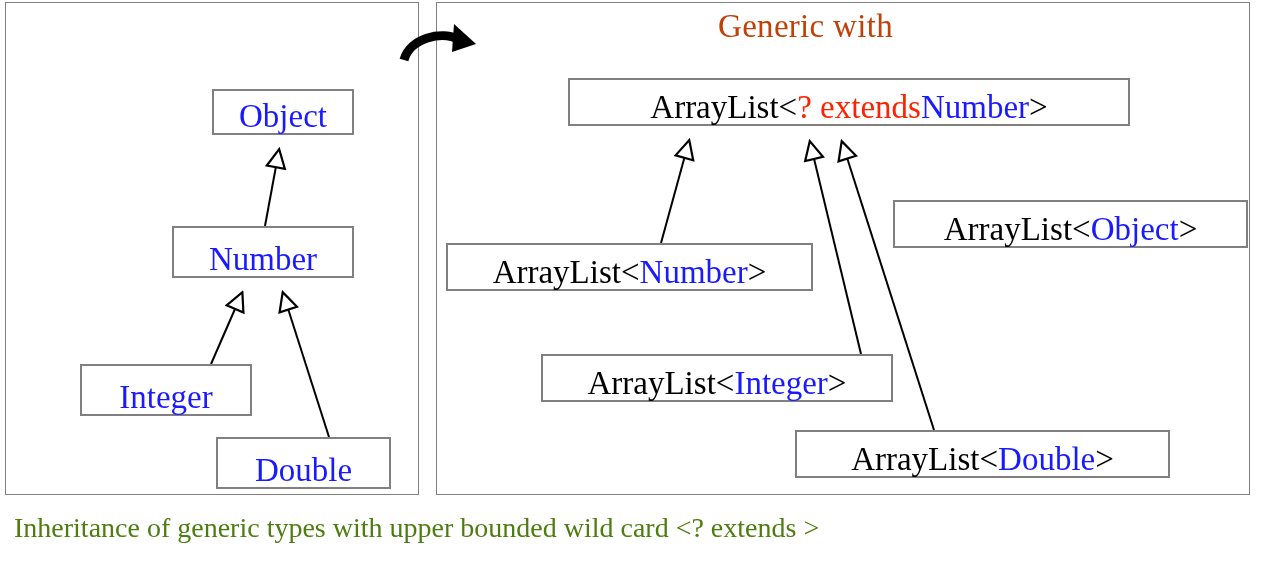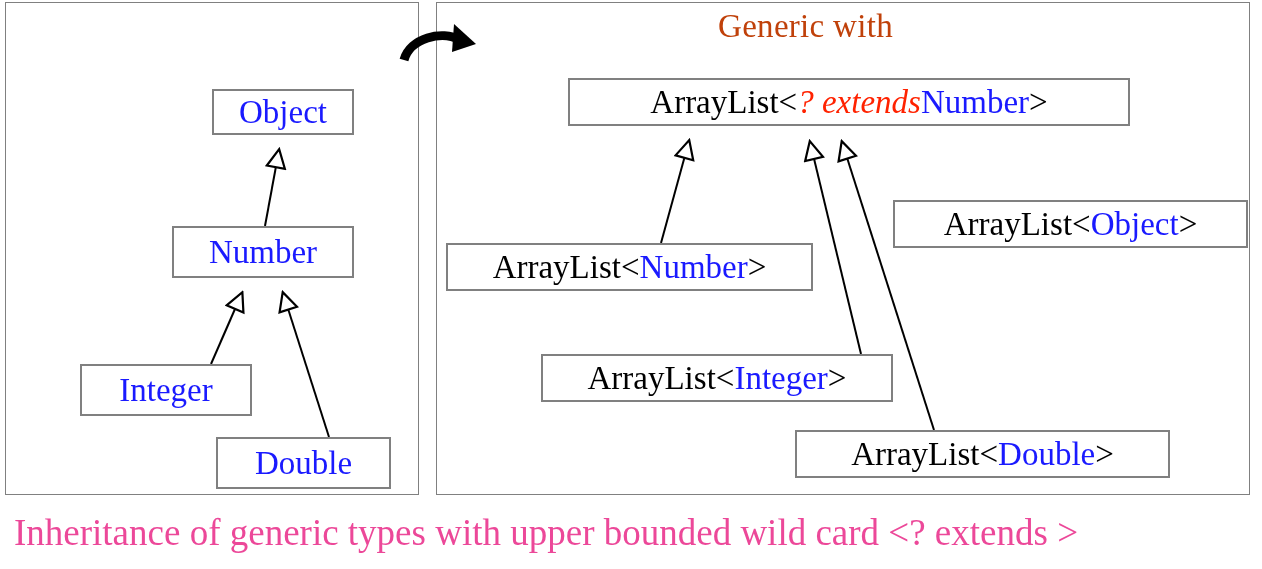--- a/index.html
+++ b/index.html
@@ -46,31 +46,31 @@
   #title-generic {
     left: 718px; top: 10px;
     color: #c0410a;
   }
   .node {
     position: absolute;
     box-sizing: border-box;
     border: 2px solid #808080;
     background: #ffffff;
     display: flex;
-    align-items: center;
+    align-items: flex-end;
     justify-content: center;
     white-space: nowrap;
     font-size: 33px;
     line-height: 1;
     padding: 0 6px;
     z-index: 3;
   }
   .node .blk { color: #000000; }
   .node .blu { color: #1a1aff; }
-  .node .red { color: #ff2200; font-style: italic; }
+  .node .red { color: #ff2200; }
 
   
   #node-object  { left: 212px; top: 89px;  width: 142px; height: 46px; }
   #node-number  { left: 172px; top: 226px; width: 182px; height: 52px; }
   #node-integer { left: 80px;  top: 364px; width: 172px; height: 52px; }
   #node-double  { left: 216px; top: 437px; width: 175px; height: 52px; }
 
   
   #node-wild    { left: 568px; top: 78px;  width: 562px; height: 48px; }
   #node-alnum   { left: 446px; top: 243px; width: 367px; height: 48px; }
@@ -89,23 +89,23 @@
   #curve-arrow {
     position: absolute;
     left: 398px; top: 22px;
     width: 86px; height: 48px;
     z-index: 5;
   }
   #caption {
     position: absolute;
     left: 14px; top: 513px;
     width: 1240px;
-    font-size: 37px;
+    font-size: 28px;
     line-height: 1.1;
-    color: #ec4899;
+    color: #4d7c0f;
     white-space: nowrap;
   }
 </style>
 </head>
 <body>
 
 <div id="stage">
 
   <div class="panel" id="panel-class"></div>
 

